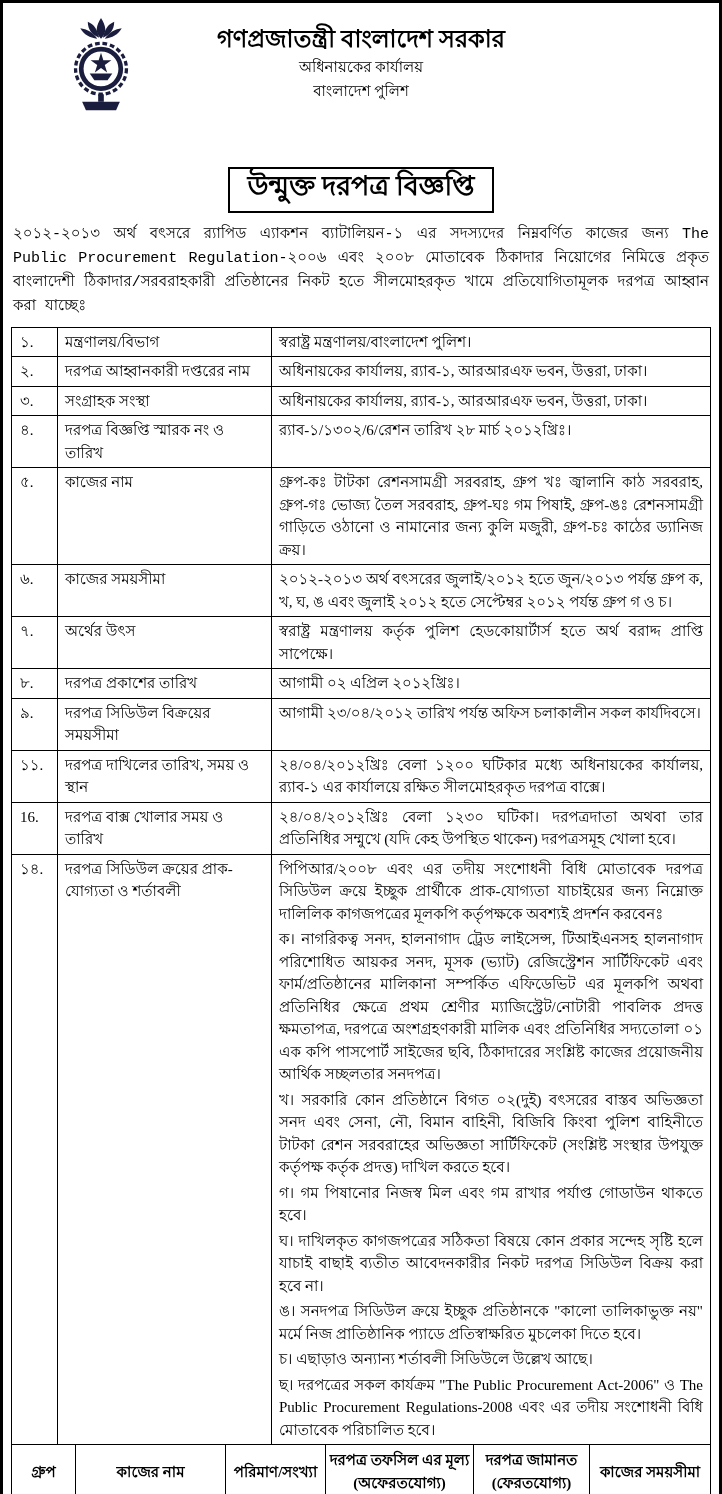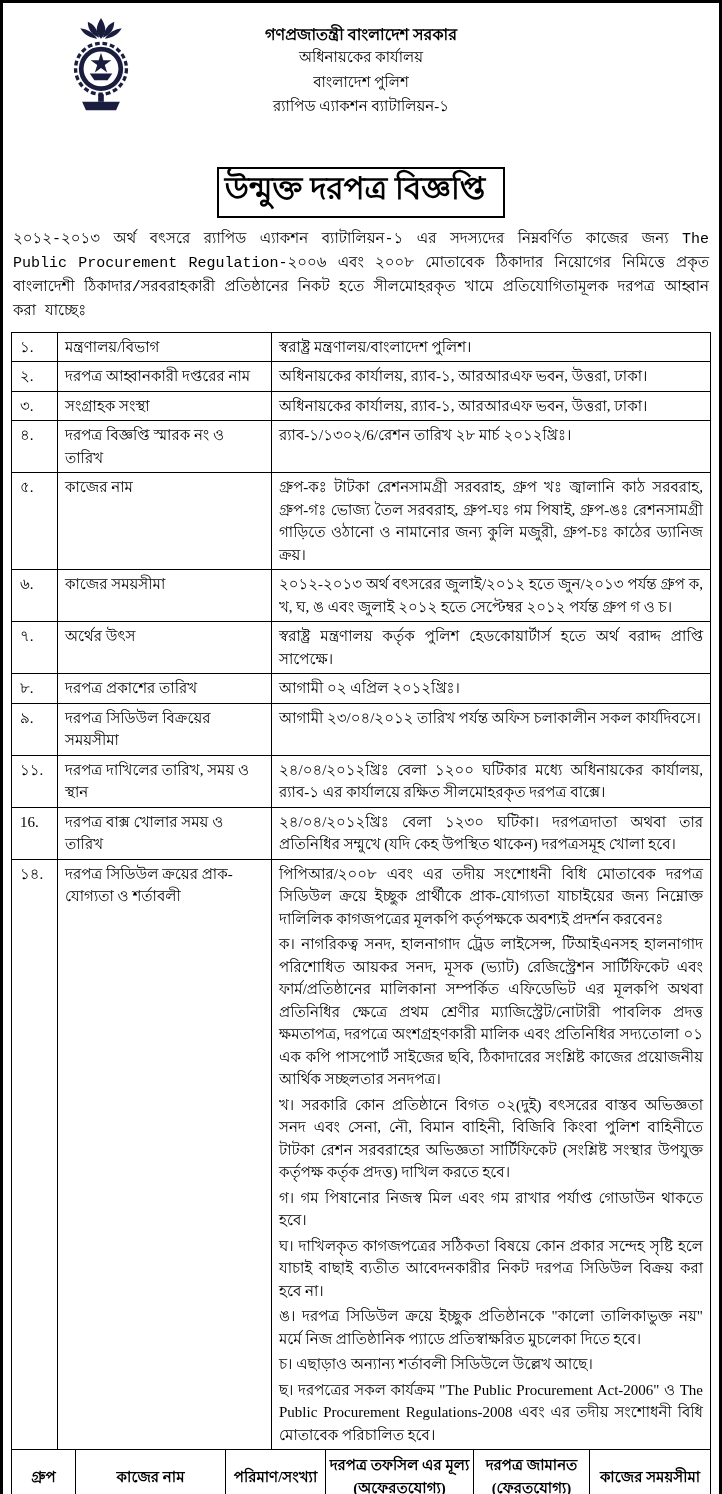--- a/index.html
+++ b/index.html
@@ -13,28 +13,28 @@
     width: 722px;
     min-height: 1494px;
     border: 3px solid #000;
     background: #fff;
     padding: 8px 8px 6px 8px;
     position: relative;
   }
   
   .header { position: relative; text-align: center; padding-top: 14px; min-height: 148px; }
   .logo { position: absolute; left: 52px; top: 6px; width: 76px; height: 98px; }
-  .govt-title { font-size: 16px; font-weight: bold; line-height: 1.2; }
+  .govt-title { font-size: 24px; font-weight: bold; line-height: 1.2; }
   .org-line { font-size: 15px; line-height: 1.5; margin-top: 2px; }
   .notice-title-wrap { text-align: center; margin: 8px 0 10px 0; }
   .notice-title {
     display: inline-block;
     border: 2px solid #000;
-    padding: 1px 18px 7px 6px;
-    font-size: 31px;
+    padding: 1px 18px 7px 18px;
+    font-size: 27px;
     font-weight: bold;
     line-height: 1.25;
   }
   
   .intro {
     font-size: 15px;
     line-height: 1.6;
     text-align: justify;
     margin: 0 2px 8px 2px;
     font-family: Liberation Mono, monospace;
@@ -91,21 +91,20 @@
           <path d="M40 38 L42.5 46 L51 46 L44 51 L46.5 59 L40 54 L33.5 59 L36 51 L29 46 L37.5 46 Z"></path>
           <path d="M28 60 L52 60 L47 67 L33 67 Z"></path>
           <path d="M20 90 L60 90 L56 99 L24 99 Z"></path>
           <rect x="37" y="82" width="6" height="8"></rect>
         </g>
       </svg>
     </div>
     <div class="govt-title">গণপ্রজাতন্ত্রী বাংলাদেশ সরকার</div>
     <div class="org-line">অধিনায়কের কার্যালয়</div>
     <div class="org-line">বাংলাদেশ পুলিশ</div>
-    <div class="org-line">র‍্যাপিড এ্যাকশন ব্যাটালিয়ন-১</div>
   </div>
 
   <div class="notice-title-wrap">
     <span class="notice-title">উন্মুক্ত দরপত্র বিজ্ঞপ্তি</span>
   </div>
 
   <p class="intro">২০১২-২০১৩ অর্থ বৎসরে র‍্যাপিড এ্যাকশন ব্যাটালিয়ন-১ এর সদস্যদের নিম্নবর্ণিত কাজের জন্য The Public Procurement Regulation-২০০৬ এবং ২০০৮ মোতাবেক ঠিকাদার নিয়োগের নিমিত্তে প্রকৃত বাংলাদেশী ঠিকাদার/সরবরাহকারী প্রতিষ্ঠানের নিকট হতে সীলমোহরকৃত খামে প্রতিযোগিতামূলক দরপত্র আহ্বান করা যাচ্ছেঃ</p>
 
   <table class="info-table">
     <colgroup>
@@ -171,21 +170,21 @@
         </tr>
         <tr>
           <td class="sl">১৪.</td>
           <td class="label">দরপত্র সিডিউল ক্রয়ের প্রাক-যোগ্যতা ও শর্তাবলী</td>
           <td class="value">
             <div class="cond-line">পিপিআর/২০০৮ এবং এর তদীয় সংশোধনী বিধি মোতাবেক দরপত্র সিডিউল ক্রয়ে ইচ্ছুক প্রার্থীকে প্রাক-যোগ্যতা যাচাইয়ের জন্য নিম্নোক্ত দালিলিক কাগজপত্রের মূলকপি কর্তৃপক্ষকে অবশ্যই প্রদর্শন করবেনঃ</div>
             <div class="cond-line">ক। নাগরিকত্ব সনদ, হালনাগাদ ট্রেড লাইসেন্স, টিআইএনসহ হালনাগাদ পরিশোধিত আয়কর সনদ, মূসক (ভ্যাট) রেজিস্ট্রেশন সার্টিফিকেট এবং ফার্ম/প্রতিষ্ঠানের মালিকানা সম্পর্কিত এফিডেভিট এর মূলকপি অথবা প্রতিনিধির ক্ষেত্রে প্রথম শ্রেণীর ম্যাজিস্ট্রেট/নোটারী পাবলিক প্রদত্ত ক্ষমতাপত্র, দরপত্রে অংশগ্রহণকারী মালিক এবং প্রতিনিধির সদ্যতোলা ০১ এক কপি পাসপোর্ট সাইজের ছবি, ঠিকাদারের সংশ্লিষ্ট কাজের প্রয়োজনীয় আর্থিক সচ্ছলতার সনদপত্র।</div>
             <div class="cond-line">খ। সরকারি কোন প্রতিষ্ঠানে বিগত ০২(দুই) বৎসরের বাস্তব অভিজ্ঞতা সনদ এবং সেনা, নৌ, বিমান বাহিনী, বিজিবি কিংবা পুলিশ বাহিনীতে টাটকা রেশন সরবরাহের অভিজ্ঞতা সার্টিফিকেট (সংশ্লিষ্ট সংস্থার উপযুক্ত কর্তৃপক্ষ কর্তৃক প্রদত্ত) দাখিল করতে হবে।</div>
             <div class="cond-line">গ। গম পিষানোর নিজস্ব মিল এবং গম রাখার পর্যাপ্ত গোডাউন থাকতে হবে।</div>
             <div class="cond-line">ঘ। দাখিলকৃত কাগজপত্রের সঠিকতা বিষয়ে কোন প্রকার সন্দেহ সৃষ্টি হলে যাচাই বাছাই ব্যতীত আবেদনকারীর নিকট দরপত্র সিডিউল বিক্রয় করা হবে না।</div>
-            <div class="cond-line">ঙ। দরপত্র সিডিউল ক্রয়ে ইচ্ছুক প্রতিষ্ঠানকে "কালো তালিকাভুক্ত নয়" মর্মে নিজ প্রাতিষ্ঠানিক প্যাডে প্রতিস্বাক্ষরিত মুচলেকা দিতে হবে।</div>
+            <div class="cond-line">ঙ। সনদপত্র সিডিউল ক্রয়ে ইচ্ছুক প্রতিষ্ঠানকে "কালো তালিকাভুক্ত নয়" মর্মে নিজ প্রাতিষ্ঠানিক প্যাডে প্রতিস্বাক্ষরিত মুচলেকা দিতে হবে।</div>
             <div class="cond-line">চ। এছাড়াও অন্যান্য শর্তাবলী সিডিউলে উল্লেখ আছে।</div>
             <div class="cond-line">ছ। দরপত্রের সকল কার্যক্রম "The Public Procurement Act-2006" ও The Public Procurement Regulations-2008 এবং এর তদীয় সংশোধনী বিধি মোতাবেক পরিচালিত হবে।</div>
           </td>
         </tr>
       </tbody>
   </table>
 
   <table class="group-table">
     <colgroup>
       <col class="g-grp">

